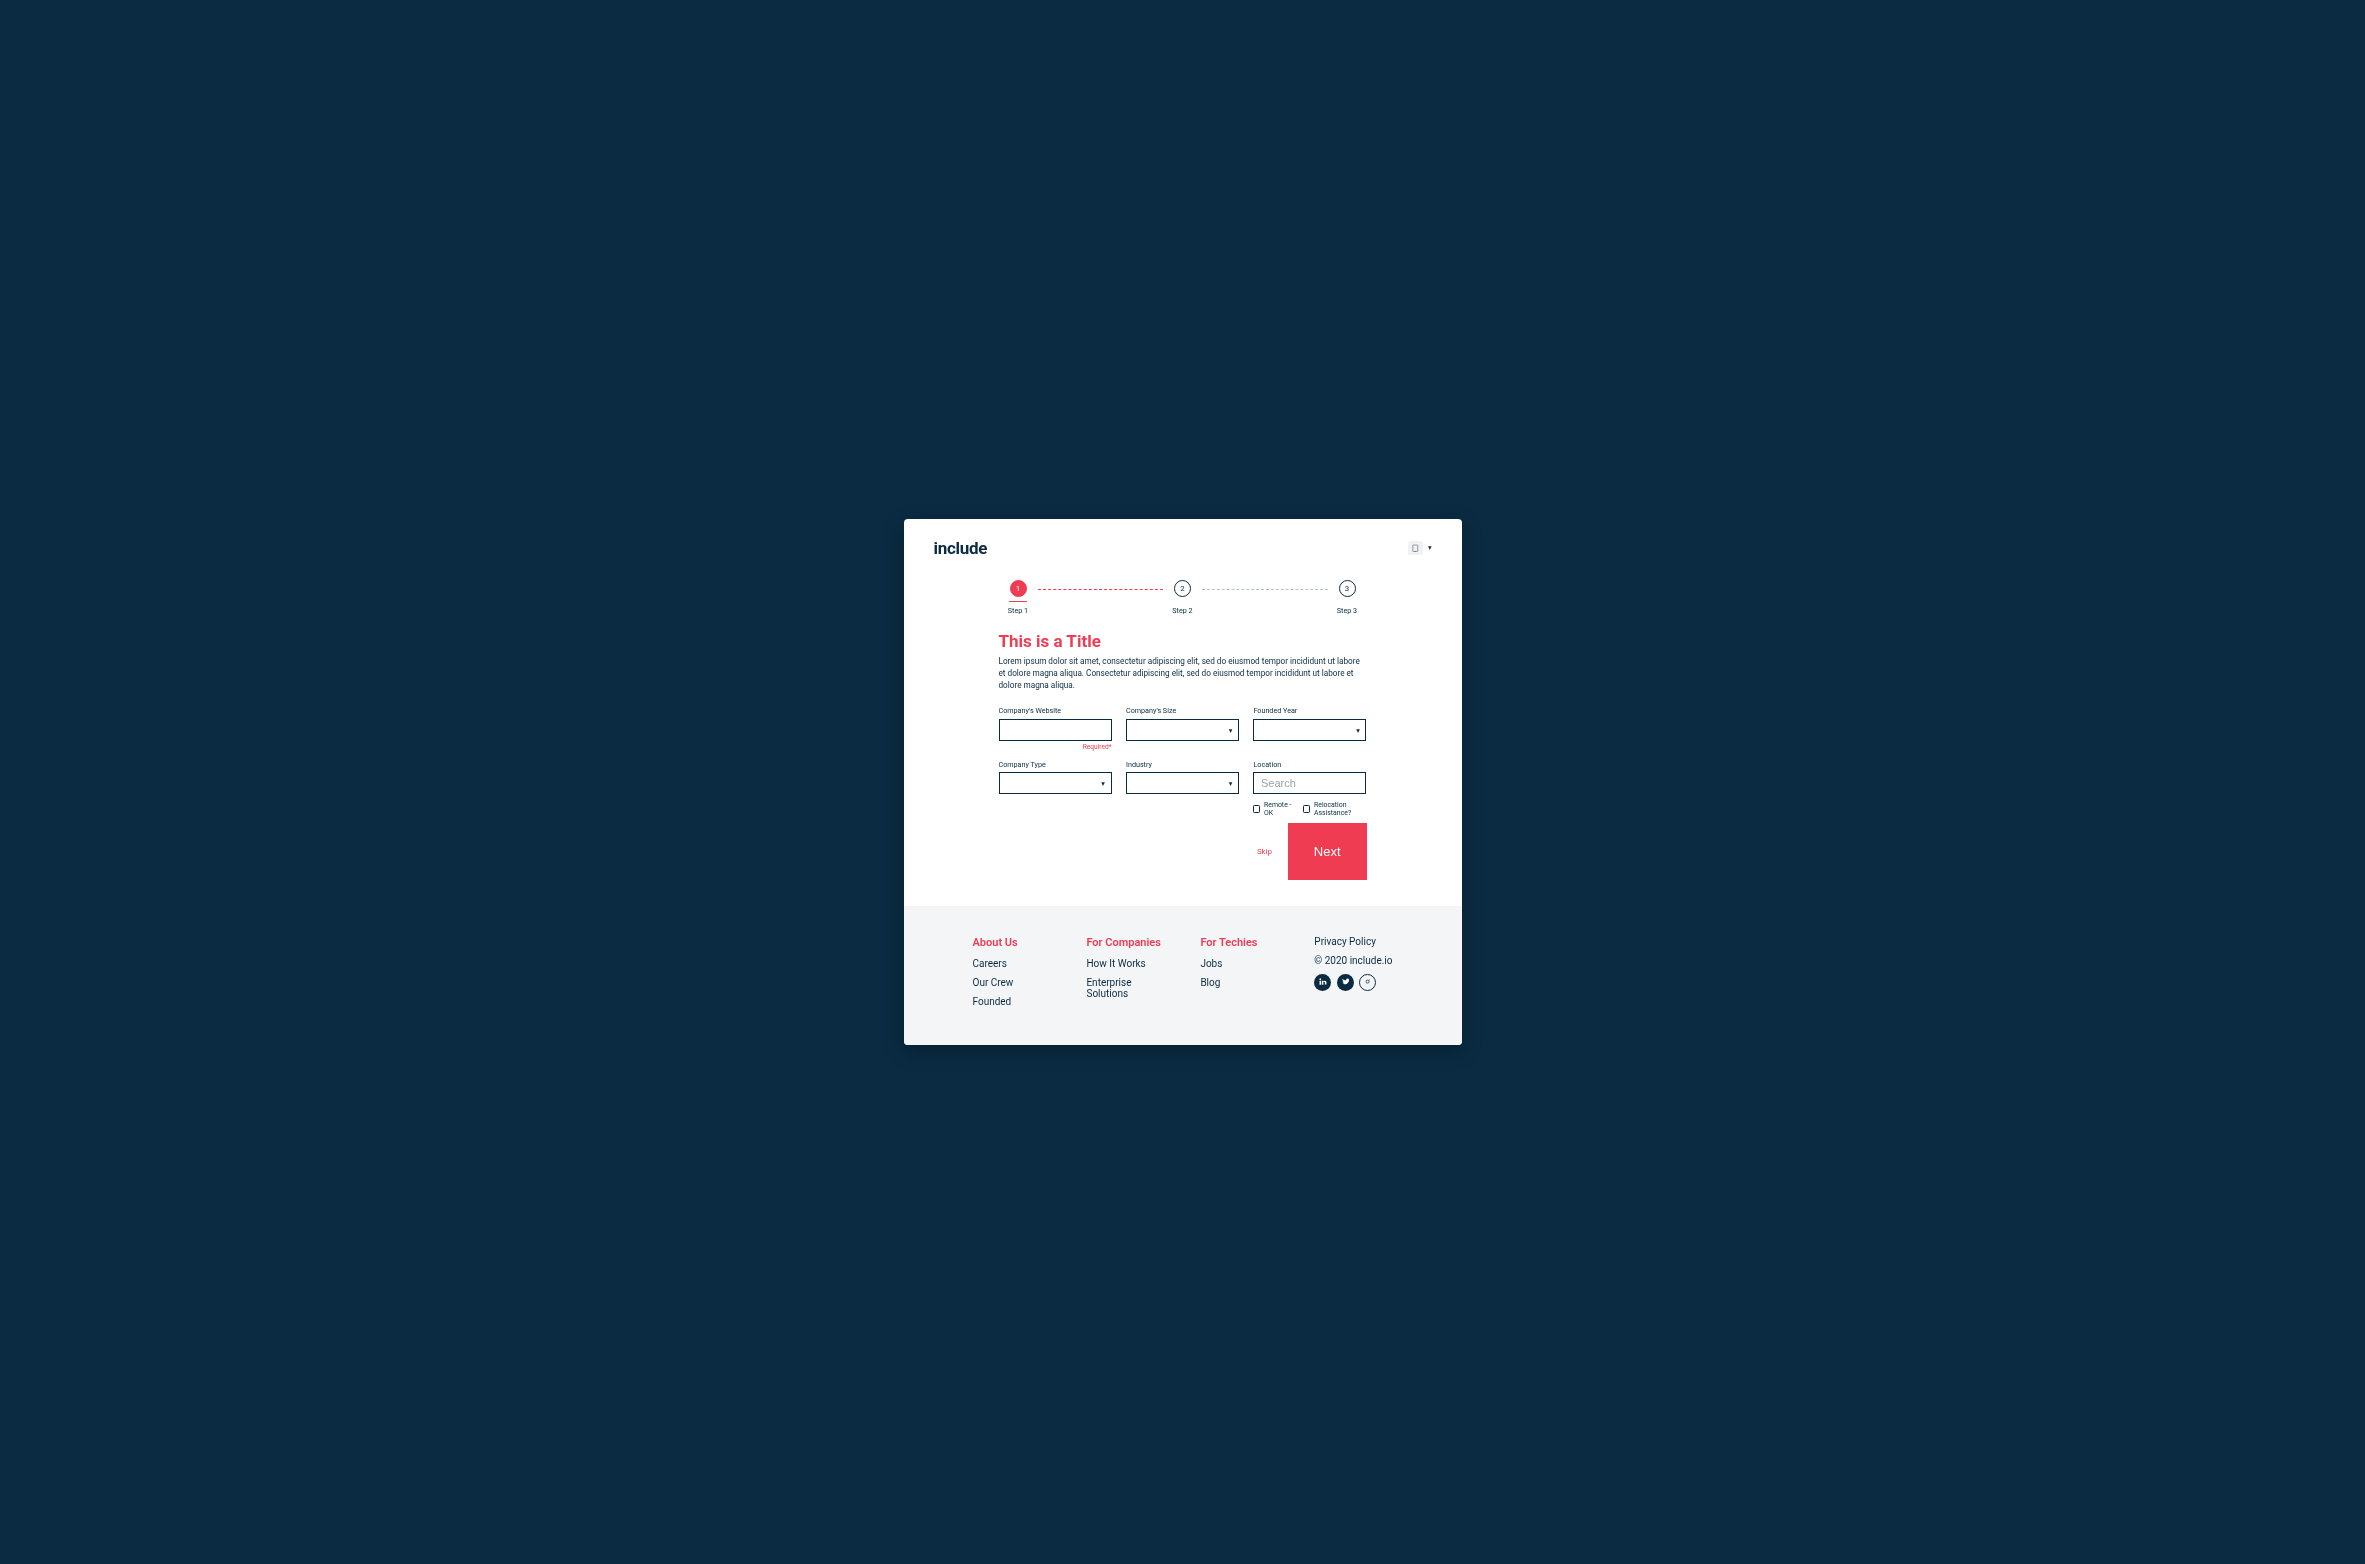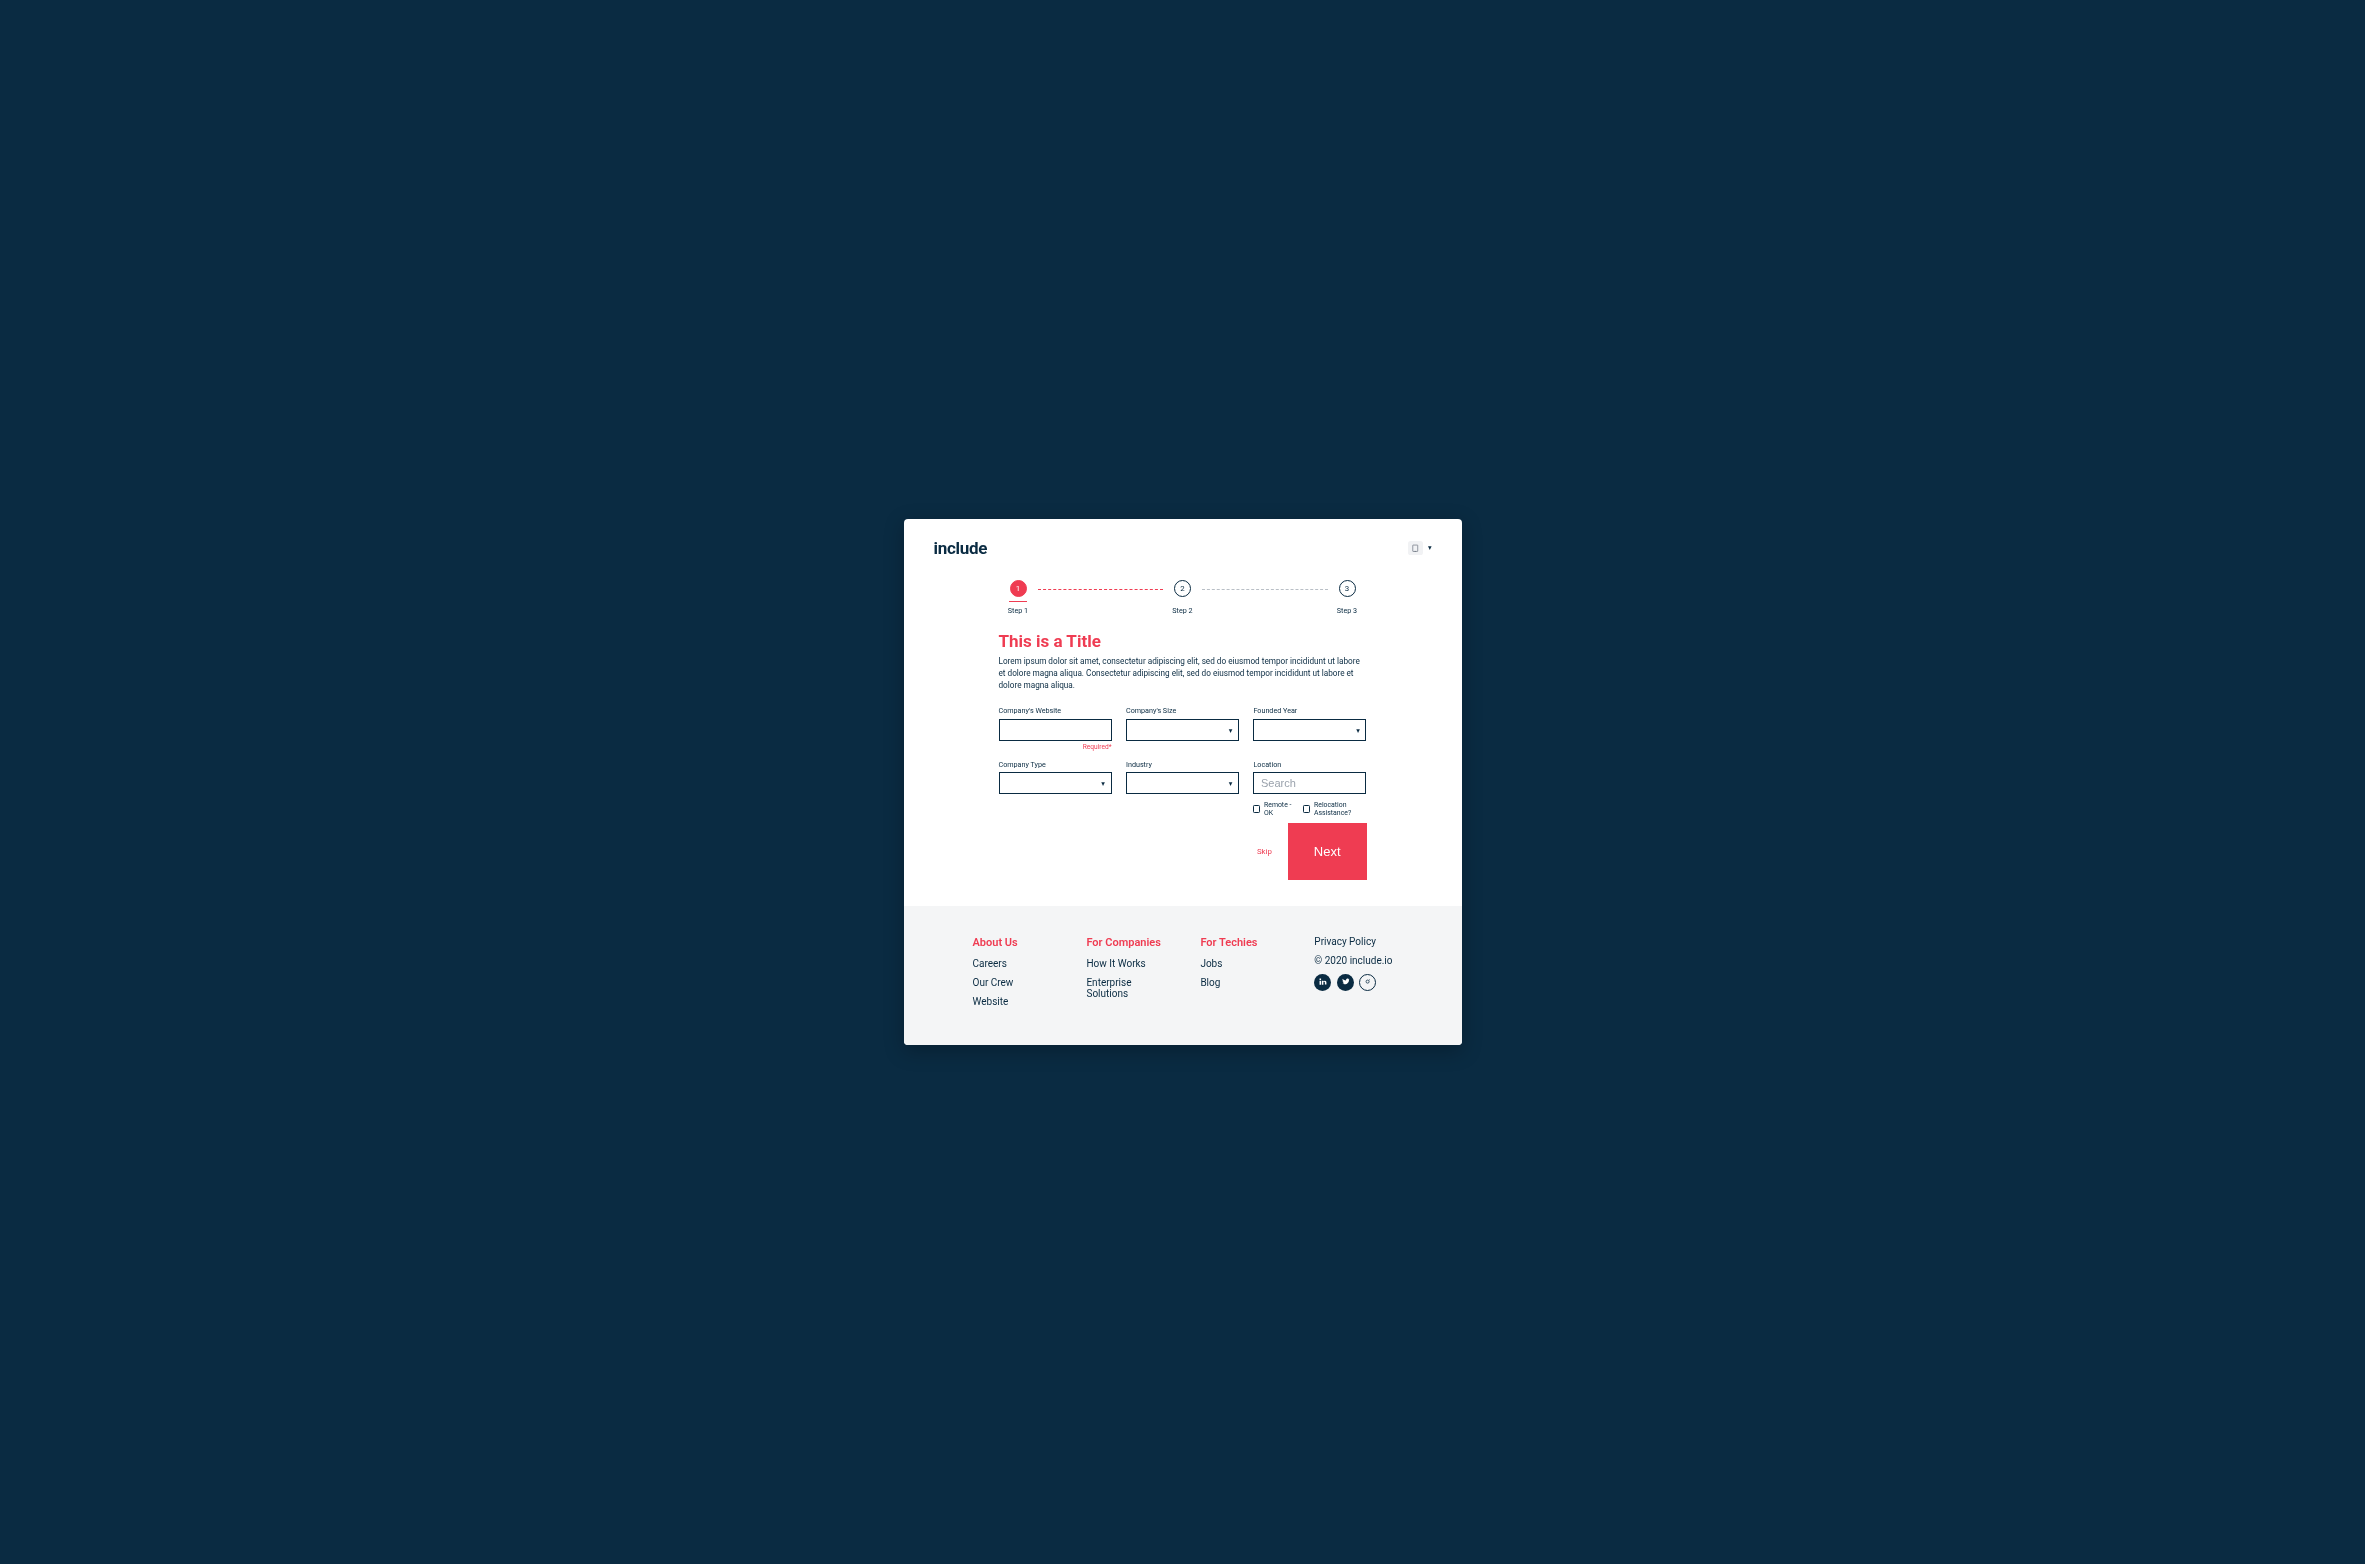--- a/index.html
+++ b/index.html
@@ -361,21 +361,21 @@
       <button class="next-btn">Next</button>
     </div>
   </div>
 
   <div class="footer">
     <div class="footer-inner">
       <div class="footer-col">
         <h4>About Us</h4>
         <a>Careers</a>
         <a>Our Crew</a>
-        <a>Website</a>
+        <a>Founded</a>
       </div>
       <div class="footer-col">
         <h4>For Companies</h4>
         <a>How It Works</a>
         <a>Enterprise Solutions</a>
       </div>
       <div class="footer-col">
         <h4>For Techies</h4>
         <a>Jobs</a>
         <a>Blog</a>

